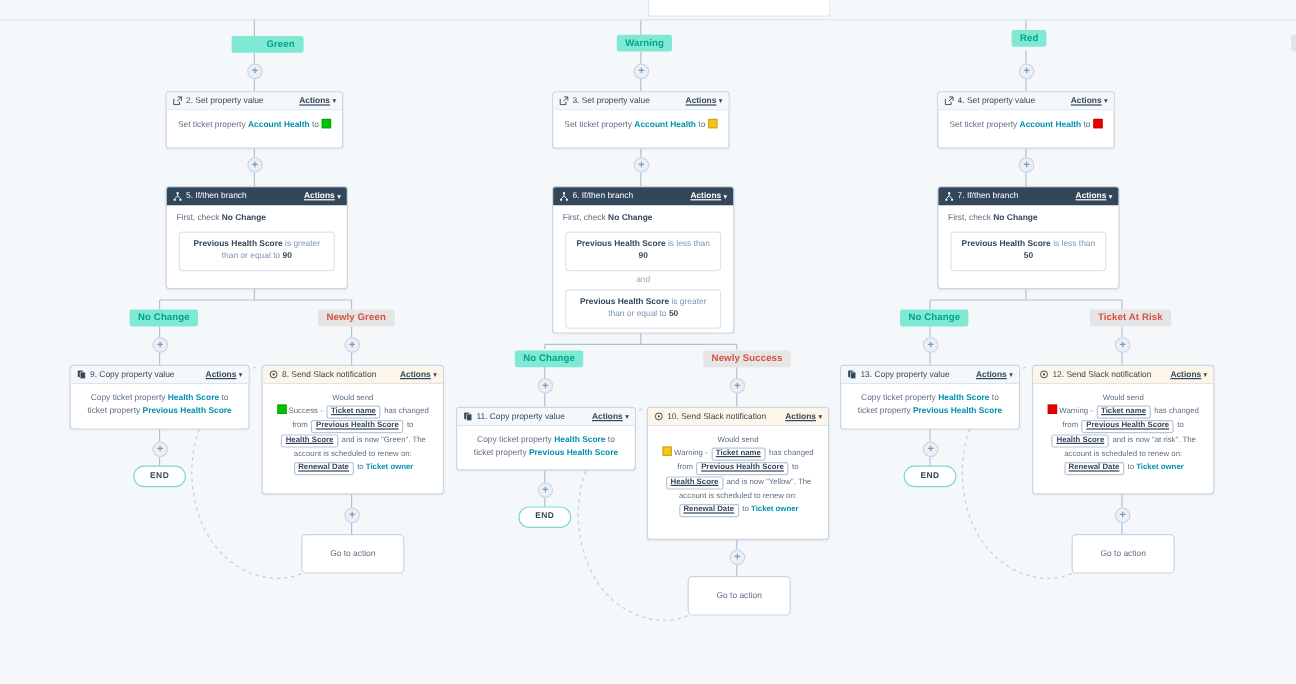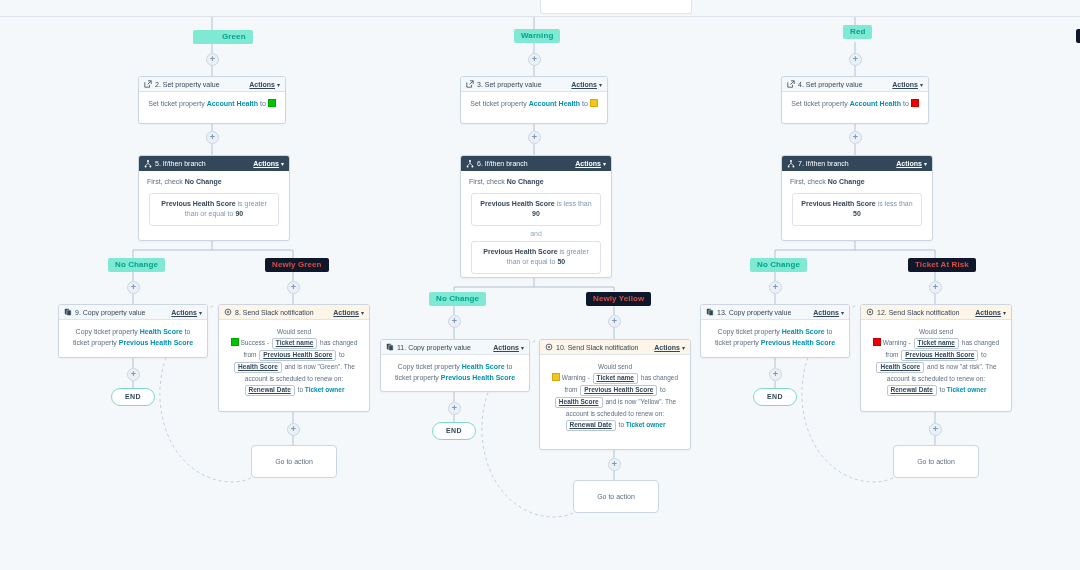--- a/index.html
+++ b/index.html
@@ -39,21 +39,21 @@
     position: absolute;
     font-size: 8px;
     font-weight: bold;
     padding: 3px 7px 3px 7px;
     border-radius: 2px;
     line-height: 1;
     white-space: nowrap;
     letter-spacing: 0.1px;
   }
   .tag.teal { background: #7fe9d4; color: #00a38d; }
-  .tag.salmon { background: #0f172a; color: #d94f43; }
+  .tag.salmon { background: #e5e5e5; color: #d94f43; }
 
   
   .plus {
     position: absolute;
     width: 13px; height: 13px;
     border-radius: 50%;
     background: #eaf0f6;
     border: 1px solid #cbd6e2;
     color: #7c98b6;
     font-size: 9px;
@@ -389,21 +389,21 @@
         <span>is less than</span>
         <b class="dk">50</b>
       </div>
     </div>
   </div>
 
   <div class="tag teal" style="left:108px; top:258px;">No Change</div>
   <div class="tag salmon" style="left:265px; top:258px;">Newly Green</div>
 
   <div class="tag teal" style="left:429px; top:292px;">No Change</div>
-  <div class="tag salmon" style="left:586px; top:292px;">Newly Yellow</div>
+  <div class="tag salmon" style="left:586px; top:292px;">Newly Success</div>
 
   <div class="tag teal" style="left:750px; top:258px;">No Change</div>
   <div class="tag salmon" style="left:908px; top:258px;">Ticket At Risk</div>
 
   <div class="card" style="left:58px; top:304px; width:150px; height:54px;">
     <div class="card-head light">
       <svg class="head-icon" viewBox="0 0 10 10">
           <rect x="1" y="1" width="5.5" height="7" rx="1" fill="#33475b"></rect>
           <rect x="3.5" y="2.5" width="5.5" height="7" rx="1" fill="#33475b" stroke="#f5f8fa" stroke-width="0.7"></rect>
         </svg>

